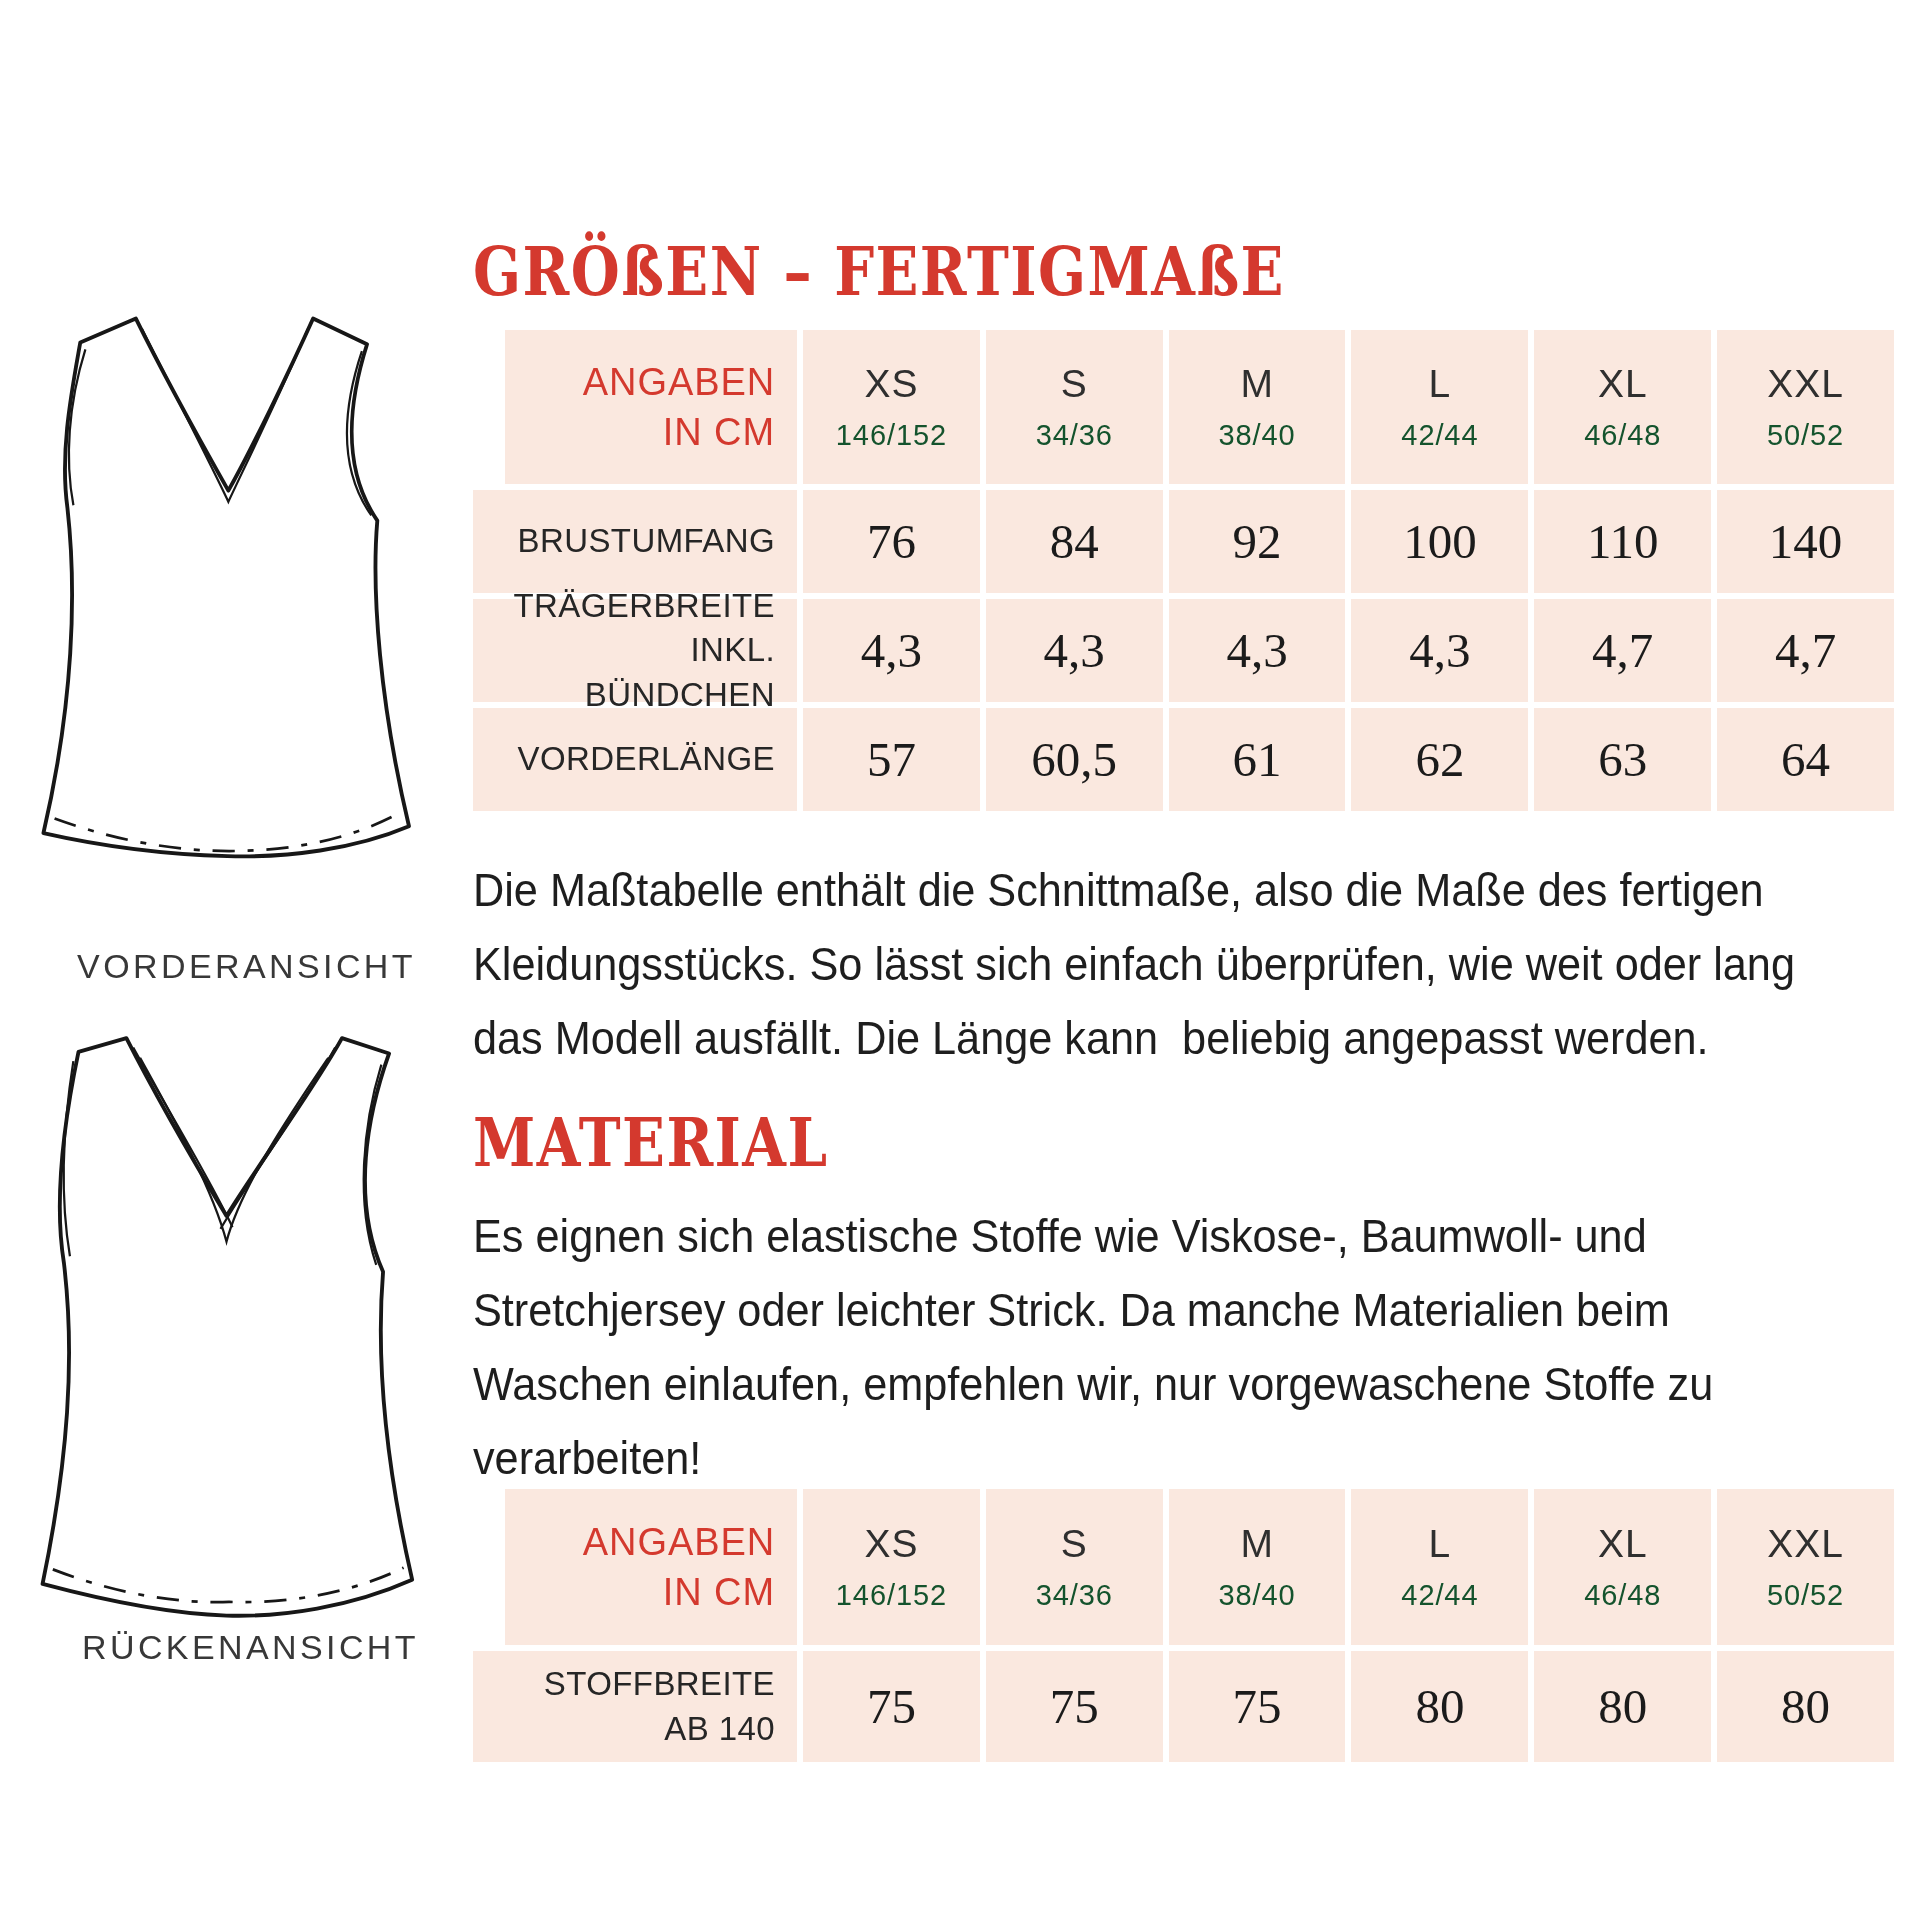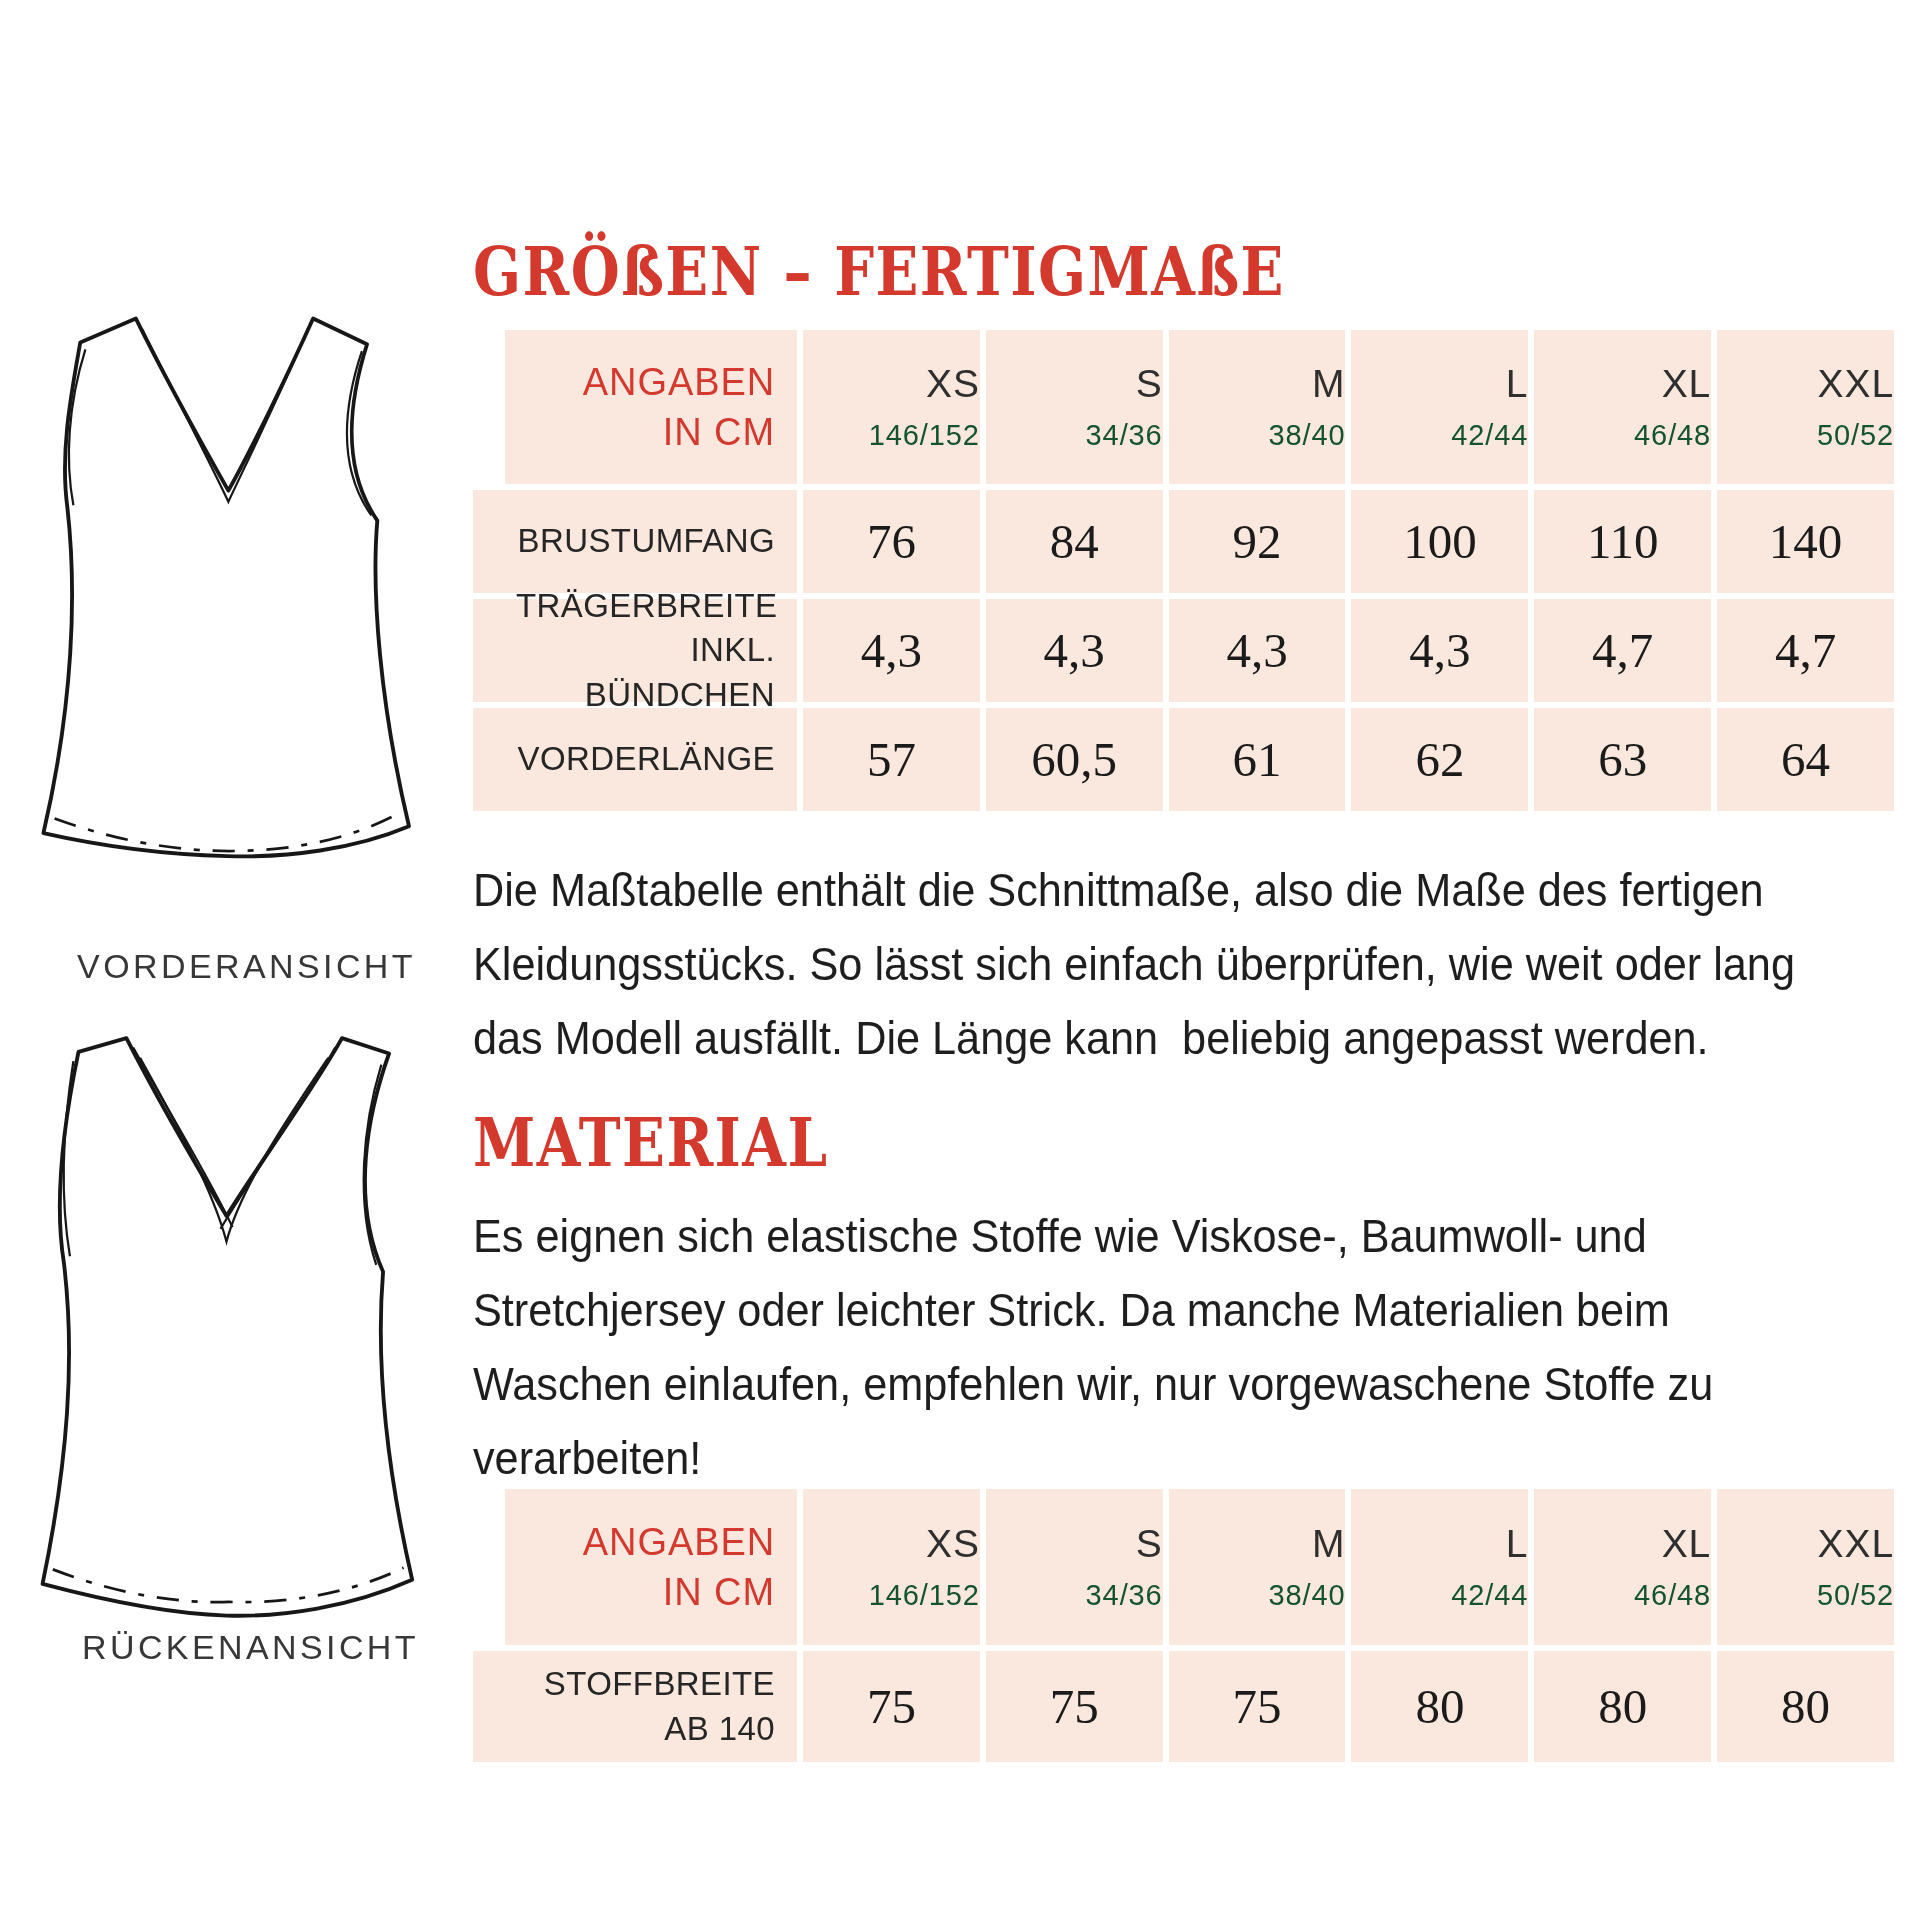--- a/index.html
+++ b/index.html
@@ -25,24 +25,24 @@
   .stable .cell{background:#fae8df;display:flex;flex-direction:column;
     justify-content:center;}
   .t1{left:473px;top:330px;width:1421px;
     grid-template-columns:324px repeat(6,1fr);
     grid-template-rows:154px 103px 103px 103px;}
   .t2{left:473px;top:1489px;width:1421px;
     grid-template-columns:324px repeat(6,1fr);
     grid-template-rows:156px 111px;}
   .head-label{align-items:flex-end;padding-right:22px;color:#d4392e;
     font-size:38px;line-height:1.32;letter-spacing:0.9px;margin-left:32px;}
-  .size-cell{align-items:flex-end;}
+  .size-cell{align-items:center;}
   .size-letter{font-size:39px;color:#2f2f2f;letter-spacing:0.9px;margin-bottom:13.7px;}
   .size-range{font-size:29px;color:#14532d;letter-spacing:0.9px;}
-  .row-label{padding-right:22px;font-size:33px;
+  .row-label{align-items:flex-end;padding-right:22px;font-size:33px;
     color:#262626;letter-spacing:0.4px;line-height:1.35;text-align:right;padding-left:43px;}
   .val-cell{align-items:center;font-size:49px;color:#1b1b1b;font-family:Liberation Serif, serif;}
 
   
   .para{color:#1e1e1e;font-size:46px;line-height:74px;
     transform:scaleX(.94);transform-origin:left top;}
   .para div{white-space:pre;}
 
   
   .illu-label{font-size:34px;letter-spacing:3.4px;color:#383838;text-align:right;}

